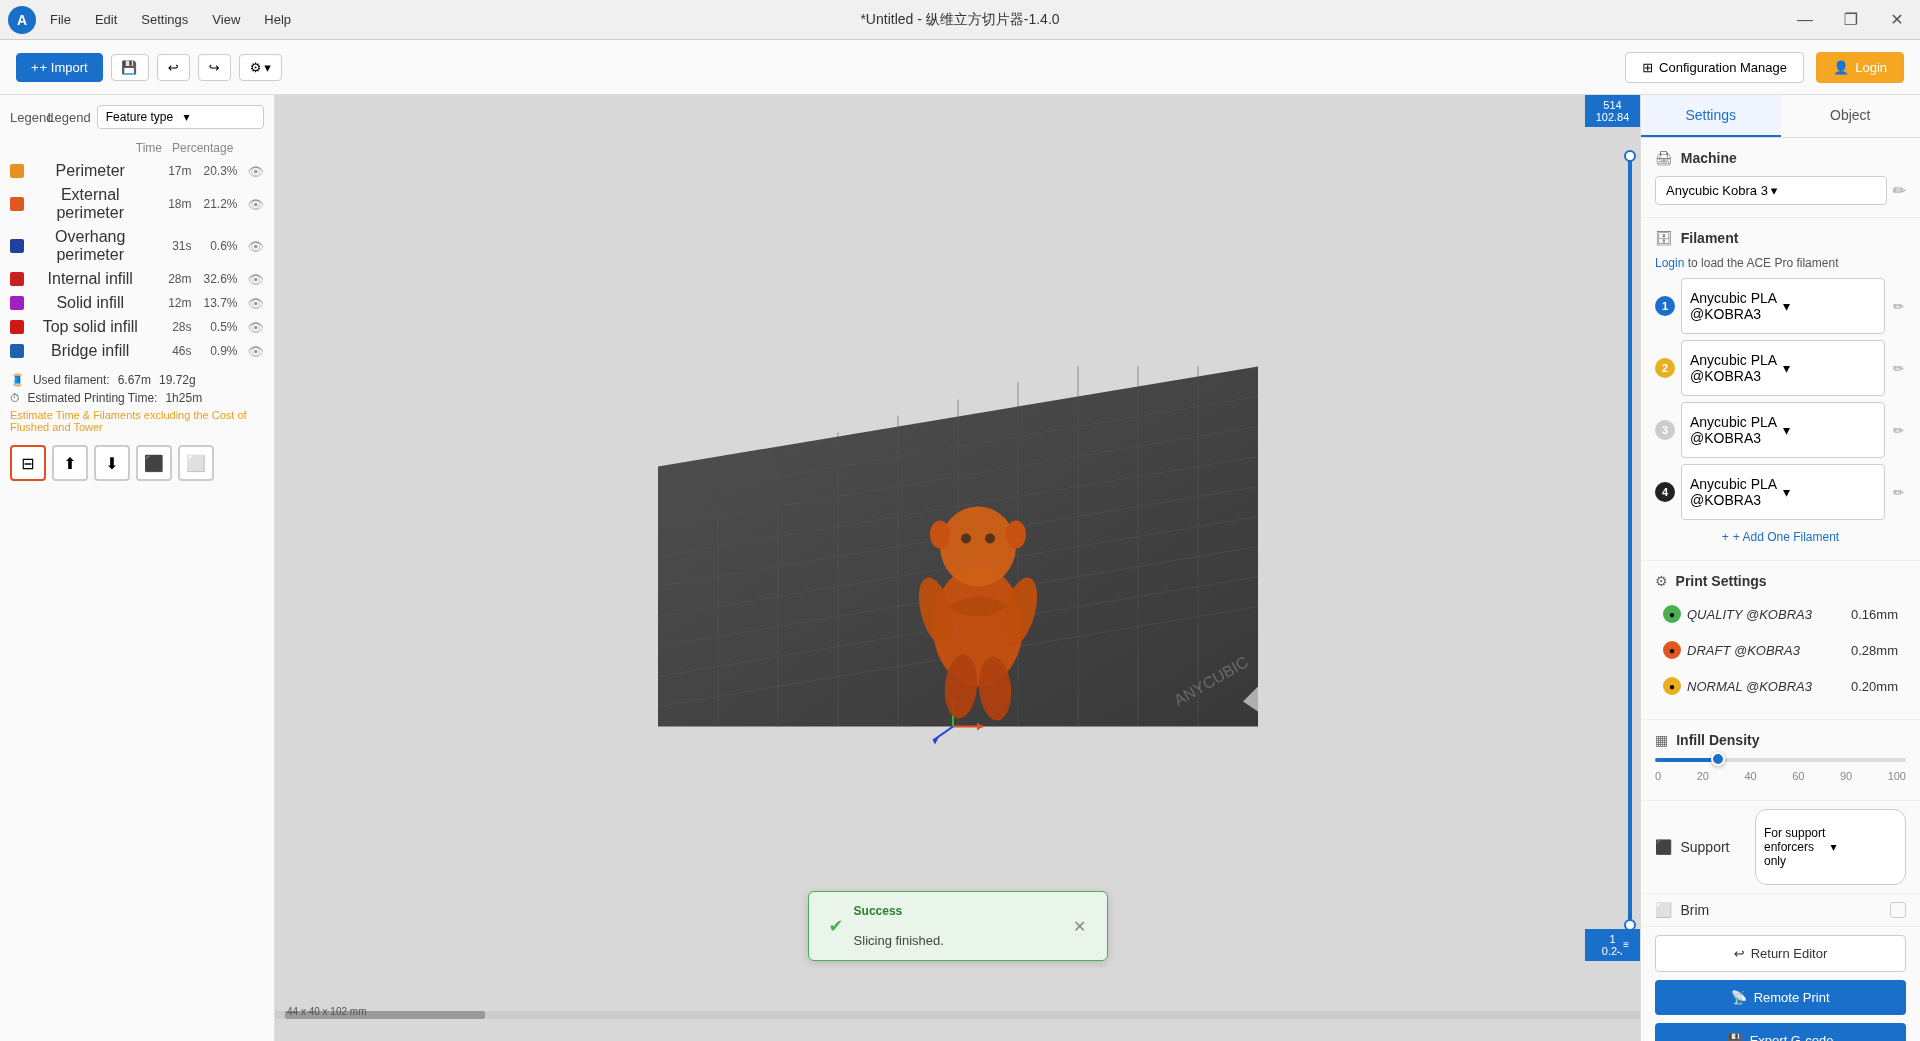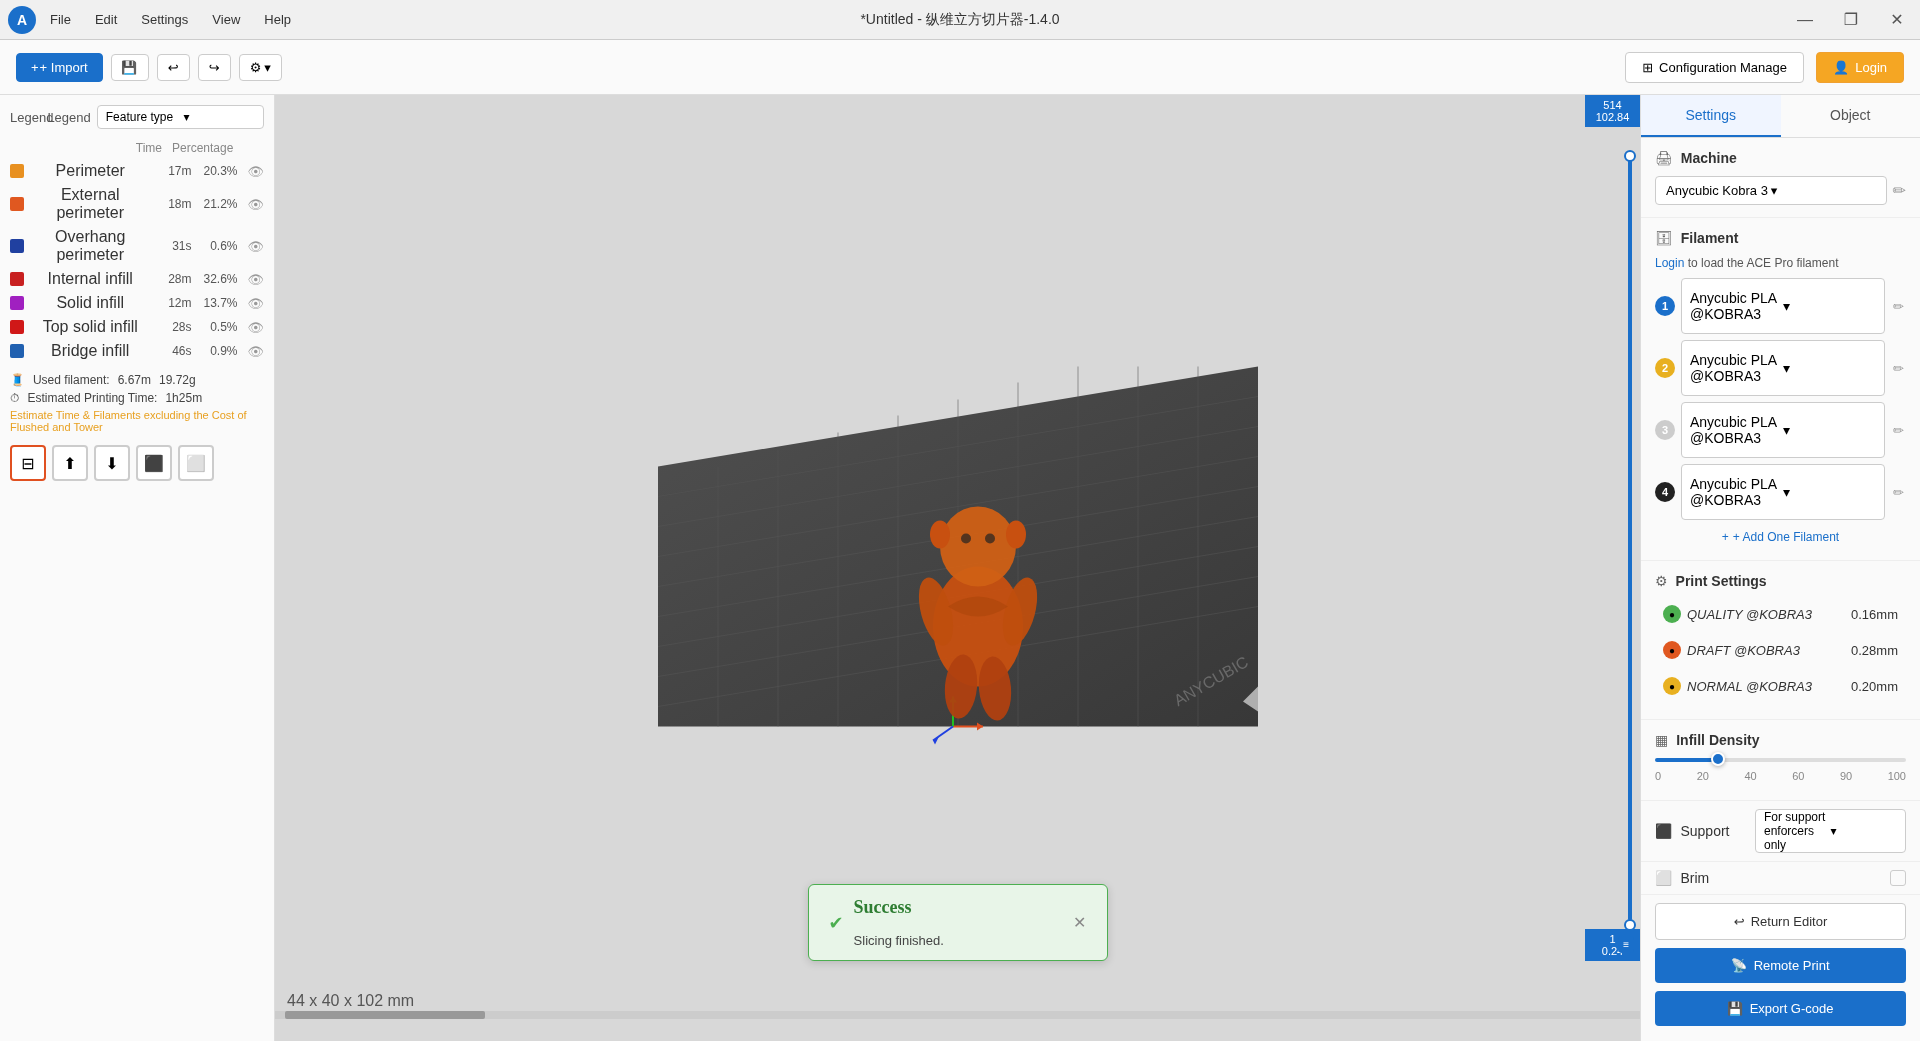--- a/index.html
+++ b/index.html
@@ -86,21 +86,21 @@
 
     
     .success-toast {
       position: absolute; bottom: 80px; left: 50%; transform: translateX(-50%);
       background: #e8f5e8; border: 1px solid #4caf50; border-radius: 6px;
       padding: 12px 20px; display: flex; align-items: center; gap: 10px;
       min-width: 300px; box-shadow: 0 2px 8px rgba(0,0,0,0.15);
     }
     .success-toast .check { color: #4caf50; font-size: 18px; }
     .success-toast .close { margin-left: auto; cursor: pointer; color: #888; font-size: 16px; }
-    .success-title { font-weight: 600; color: #2e7d32; font-size: 18px; font-family: Liberation Serif, serif; }
+    .success-title { font-weight: 600; color: #2e7d32; font-size: 12px; }
     .success-msg { font-size: 13px; color: #444; margin-top: 15px; }
 
     
     #right-panel { width: 280px; background: #fafafa; border-left: 1px solid #ddd; flex-shrink: 0; overflow-y: auto; }
 
     
     .layer-indicator { position: absolute; right: 0; top: 0; background: #1a6fca; color: white; font-size: 11px; padding: 4px 8px; text-align: center; min-width: 55px; }
     .layer-indicator-bottom { position: absolute; right: 0; bottom: 80px; background: #1a6fca; color: white; font-size: 11px; padding: 4px 8px; text-align: center; min-width: 55px; }
 
     
@@ -141,41 +141,41 @@
     .infill-section { padding: 12px 14px; border-bottom: 1px solid #eee; }
     .infill-header { display: flex; align-items: center; gap: 8px; margin-bottom: 10px; }
     .infill-slider-container { margin: 6px 0; }
     .infill-slider { width: 100%; height: 4px; background: linear-gradient(to right, #1a6fca 25%, #ddd 25%); border-radius: 2px; position: relative; margin: 8px 0; }
     .infill-slider-thumb { position: absolute; left: 25%; top: -6px; width: 14px; height: 14px; background: #1a6fca; border-radius: 50%; border: 2px solid white; box-shadow: 0 1px 4px rgba(0,0,0,0.3); transform: translateX(-50%); }
     .infill-marks { display: flex; justify-content: space-between; font-size: 11px; color: #888; }
 
     .support-row { display: flex; align-items: center; gap: 8px; padding: 8px 14px; border-bottom: 1px solid #eee; }
     .support-icon { color: #666; font-size: 14px; }
     .support-label { font-size: 14px; color: #333; flex: 1; }
-    .support-select { flex: 2; display: flex; align-items: center; border: 1px solid #ccc; border-radius: 4px; padding: 0 8px; background: white; cursor: pointer; font-size: 12px; }
+    .support-select { flex: 2; display: flex; align-items: center; border: 1px solid #ccc; border-radius: 12px; padding: 16px 8px; background: white; cursor: pointer; font-size: 12px; }
     .support-select span { flex: 1; }
 
     .brim-row { display: flex; align-items: center; gap: 8px; padding: 8px 14px; border-bottom: 1px solid #eee; }
     .brim-label { font-size: 14px; color: #333; flex: 1; }
     .brim-check { width: 16px; height: 16px; border: 1px solid #ccc; border-radius: 3px; margin-left: auto; }
 
     .more-settings-btn {
       margin: 12px 14px; padding: 10px; border: 1px solid #1a6fca;
       border-radius: 4px; text-align: center; color: #1a6fca; cursor: pointer; font-size: 13px;
     }
 
     .bottom-btns { padding: 8px 14px; display: flex; flex-direction: column; gap: 8px; }
     .return-editor-btn { padding: 10px; border: 1px solid #ccc; border-radius: 4px; text-align: center; cursor: pointer; font-size: 13px; color: #333; background: white; display: flex; align-items: center; justify-content: center; gap: 6px; }
     .remote-print-btn { padding: 10px; background: #1a6fca; color: white; border-radius: 4px; text-align: center; cursor: pointer; font-size: 13px; display: flex; align-items: center; justify-content: center; gap: 6px; }
     .export-gcode-btn { padding: 10px; background: #1a6fca; color: white; border-radius: 4px; text-align: center; cursor: pointer; font-size: 13px; display: flex; align-items: center; justify-content: center; gap: 6px; }
     .canvas-bottom-scroll { position: absolute; bottom: 22px; left: 0; right: 0; height: 8px; background: #ccc; }
     .scroll-thumb-h { height: 8px; background: #999; border-radius: 2px; width: 200px; position: absolute; left: 10px; }
 
     
-    .size-label { position: absolute; bottom: 31px; left: 12px; font-size: 16px; color: #555; }
+    .size-label { position: absolute; bottom: 24px; left: 12px; font-size: 10px; color: #555; }
   </style>
 </head>
 <body>
 
 <div id="titlebar">
   <div class="menu-area">
     <div class="logo">A</div>
     <span>File</span>
     <span>Edit</span>
     <span>Settings</span>

